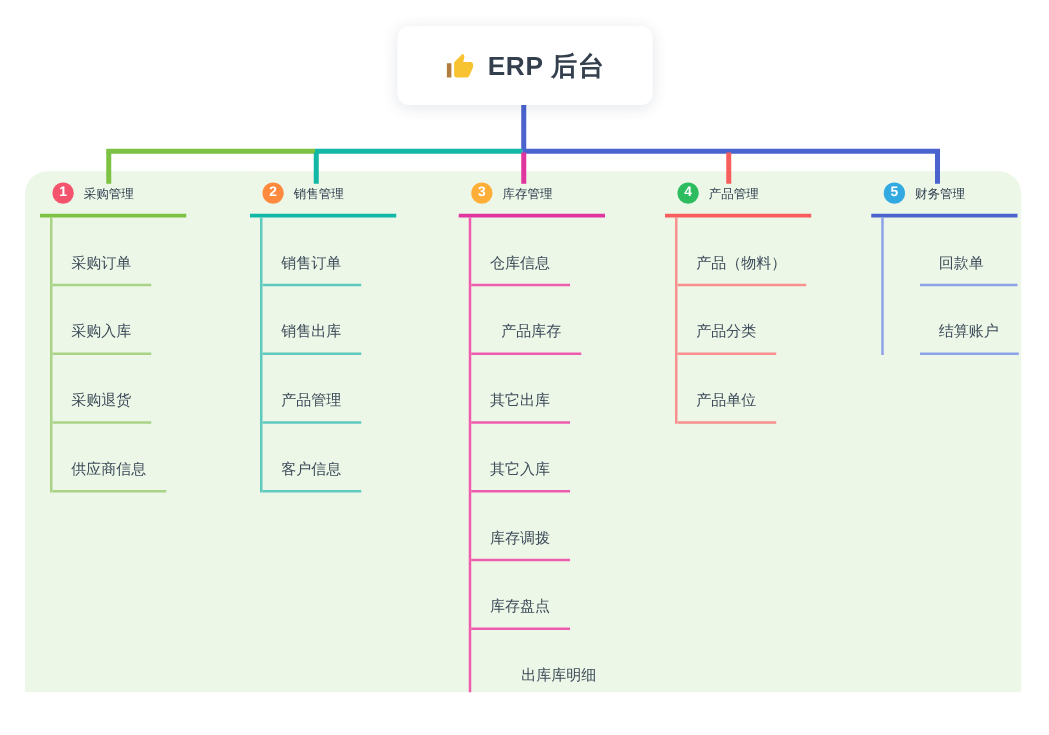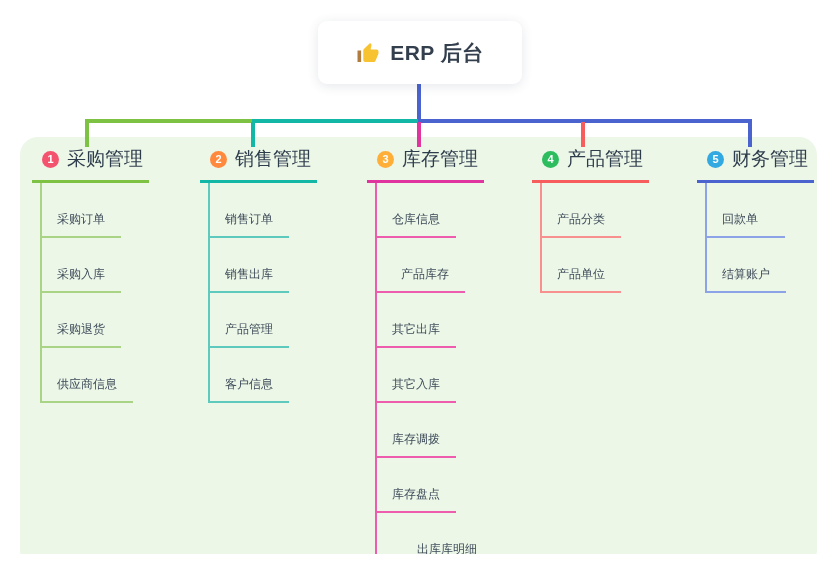--- a/index.html
+++ b/index.html
@@ -27,21 +27,21 @@
   .branch-header{
     box-sizing:border-box;width:117px;padding:0 0 8px 10px;
     border-bottom:3px solid #999;
     display:flex;align-items:center;gap:8px;
   }
   .badge{
     width:17px;height:17px;border-radius:50%;flex:0 0 17px;
     display:flex;align-items:center;justify-content:center;
     color:#ffffff;font-size:11px;font-weight:700;line-height:1;
   }
-  .branch-title{font-size:19px;color:#2e3d4c;white-space:nowrap;}
+  .branch-title{font-size:10px;color:#2e3d4c;white-space:nowrap;}
   .children{margin-left:8px;border-left:2px solid #ccc;width:max-content;}
   .child{
     box-sizing:border-box;height:55px;width:max-content;min-width:78px;
     display:flex;align-items:flex-end;
     padding:0 16px 8px 15px;border-bottom:2px solid #ccc;
   }
   .child-label{font-size:12px;color:#3d4b59;white-space:nowrap;}
 </style>
 </head>
 <body>
@@ -141,34 +141,37 @@
             <span class="child-label">出库库明细</span>
           </div>
         </div>
       </div>
       <div class="branch" style="left: 532px;">
         <div class="branch-header" style="border-bottom-color: rgb(247, 93, 93);">
           <span class="badge" style="background: rgb(45, 189, 94);">4</span>
           <span class="branch-title">产品管理</span>
         </div>
         <div class="children" style="border-left-color: rgb(248, 144, 144);">
+          <div class="child" style="border-bottom-color: rgb(248, 144, 144);">
+            <span class="child-label">产品（物料）</span>
+          </div>
           <div class="child" style="border-bottom-color: rgb(248, 144, 144); justify-content: flex-end;">
             <span class="child-label">产品分类</span>
           </div>
           <div class="child" style="border-bottom-color: rgb(248, 144, 144);">
             <span class="child-label">产品单位</span>
           </div>
         </div>
       </div>
       <div class="branch" style="left: 697px;">
         <div class="branch-header" style="border-bottom-color: rgb(74, 99, 207);">
           <span class="badge" style="background: rgb(50, 169, 225);">5</span>
           <span class="branch-title">财务管理</span>
         </div>
-        <div class="children" style="border-left-color: rgb(140, 163, 231);">
+        <div class="children" style="border-left-color: rgb(140, 163, 231); padding-left: 29px;">
           <div class="child" style="border-bottom-color: rgb(140, 163, 231);">
             <span class="child-label">回款单</span>
           </div>
           <div class="child" style="border-bottom-color: rgb(140, 163, 231);">
             <span class="child-label">结算账户</span>
           </div>
         </div>
       </div>
     </div>
 

